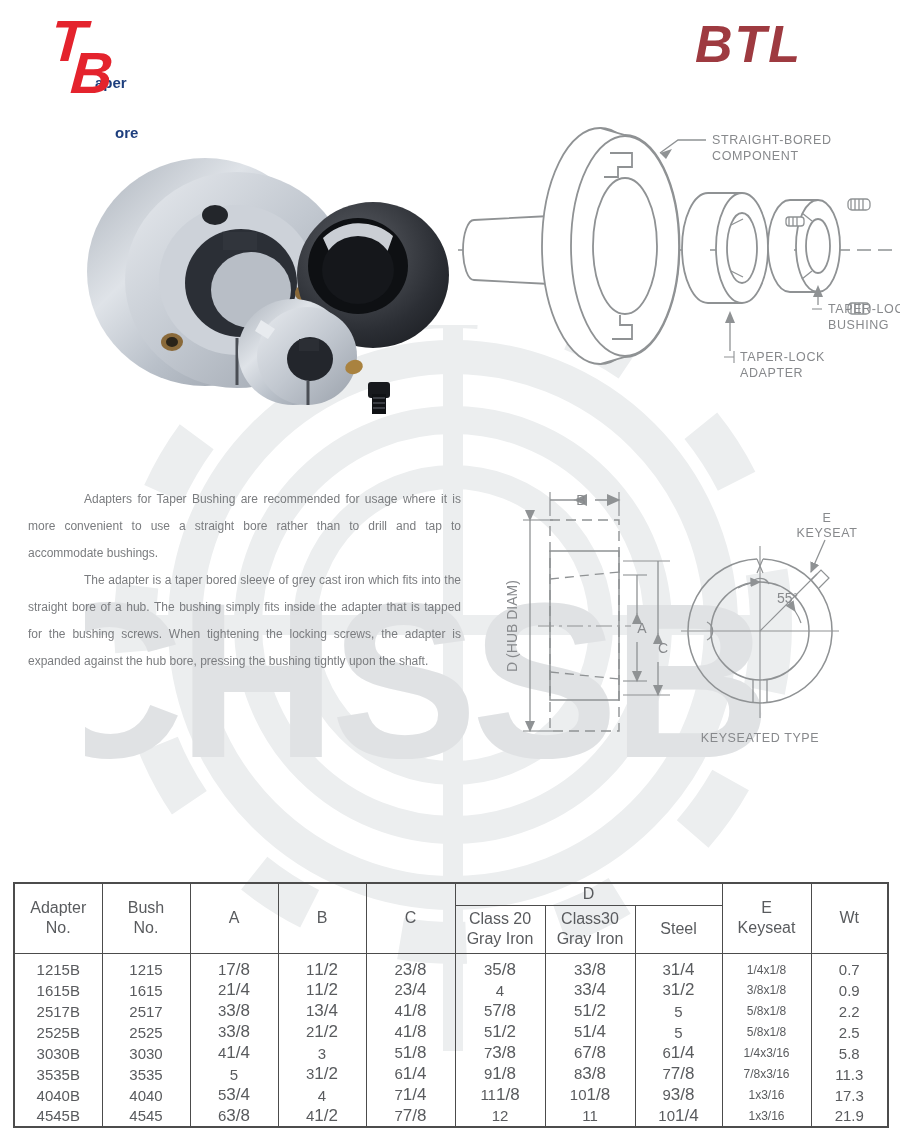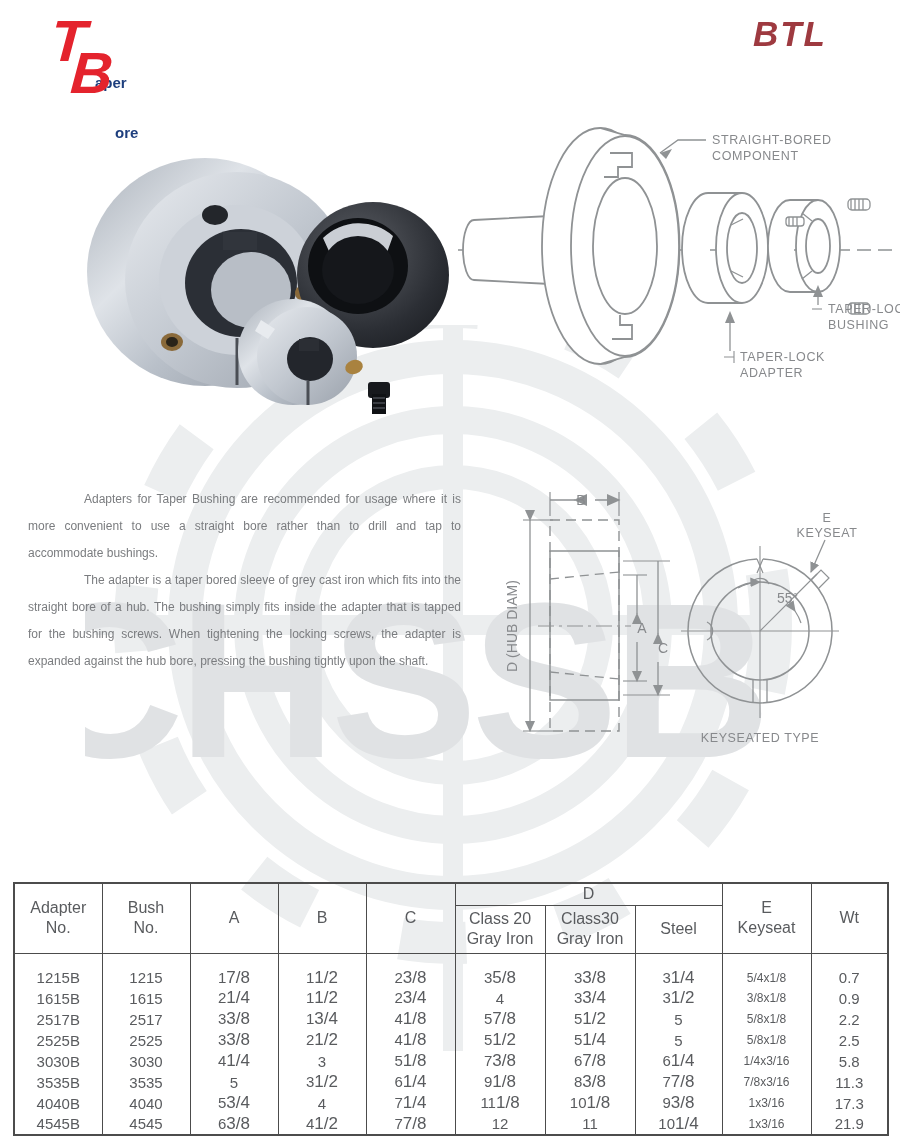--- a/index.html
+++ b/index.html
@@ -19,22 +19,22 @@
   #logo-b { left:26px; top:34px; }
   #logo-aper { left:50px; top:16px; }
   #logo-ore  { left:70px; top:66px; }
   #page-title {
     position:absolute; left:183px; top:18px; z-index:2;
     font-size:56px; font-weight:bold; font-style:italic; color:#1d3e7d;
     letter-spacing:1px;
   }
   #brand {
     position:absolute; left:695px; top:14px; width:190px; z-index:2;
-    font-size:35px; font-weight:bold; font-style:italic; color:#9e3a40;
-    letter-spacing:2px; text-align:center;
+    font-size:52px; font-weight:bold; font-style:italic; color:#9e3a40;
+    letter-spacing:2px; text-align:left;
   }
   
   #photo { position:absolute; left:55px; top:120px; z-index:1; }
   #exploded { position:absolute; left:450px; top:113px; z-index:1; }
   #dims { position:absolute; left:495px; top:476px; z-index:1; }
   .draw-label { font-size:12.5px; fill:#87898c; letter-spacing:.6px; font-family:"Liberation Sans",sans-serif; }
   .dim-label { font-size:14px; fill:#87898c; font-family:"Liberation Sans",sans-serif; }
   
   #intro {
     position:absolute; left:28px; top:486px; width:433px; z-index:1;
@@ -55,21 +55,21 @@
   #spec-table th, #spec-table td { border-left:1px solid #4c4c4c; border-right:1px solid #4c4c4c; text-align:center; font-weight:normal; }
   #spec-table { border:2px solid #4c4c4c; }
   #spec-table thead th { font-size:16px; line-height:1.3; white-space:pre-line; vertical-align:middle; }
   #spec-table thead tr.group-row th { height:22px; }
   #spec-table thead tr.sub-row th { height:48px; }
   #spec-table thead th.grouped { border-bottom:1px solid #4c4c4c; }
   #spec-table thead { border-bottom:1px solid #4c4c4c; }
   #spec-table tbody td { height:21px; font-size:15px; padding:0 2px; }
   #spec-table tbody td .fr { font-size:17px; }
   #spec-table tbody td.keyseat { font-size:12px; }
-  #spec-table tbody tr:first-child td { padding-top:14px; }
+  #spec-table tbody tr:first-child td { padding-top:6px; }
 </style>
 </head>
 <body>
 
 <div id="page">
 
   <svg id="watermark" width="730" height="730" viewBox="0 0 730 730" aria-hidden="true">
     <g stroke="#eceeef" fill="none">
       <circle cx="368" cy="300" r="318" stroke-width="42" stroke-dasharray="66 96"></circle>
       <circle cx="368" cy="300" r="268" stroke-width="34"></circle>
@@ -318,21 +318,21 @@
     <tbody id="spec-body">
         <tr>
           <td>1215B</td>
           <td>1215</td>
           <td>1<span class="fr">7/8</span></td>
           <td>1<span class="fr">1/2</span></td>
           <td>2<span class="fr">3/8</span></td>
           <td>3<span class="fr">5/8</span></td>
           <td>3<span class="fr">3/8</span></td>
           <td>3<span class="fr">1/4</span></td>
-          <td class="keyseat">5/4x1/8</td>
+          <td class="keyseat">1/4x1/8</td>
           <td>0.7</td>
         </tr>
         <tr>
           <td>1615B</td>
           <td>1615</td>
           <td>2<span class="fr">1/4</span></td>
           <td>1<span class="fr">1/2</span></td>
           <td>2<span class="fr">3/4</span></td>
           <td>4</td>
           <td>3<span class="fr">3/4</span></td>

